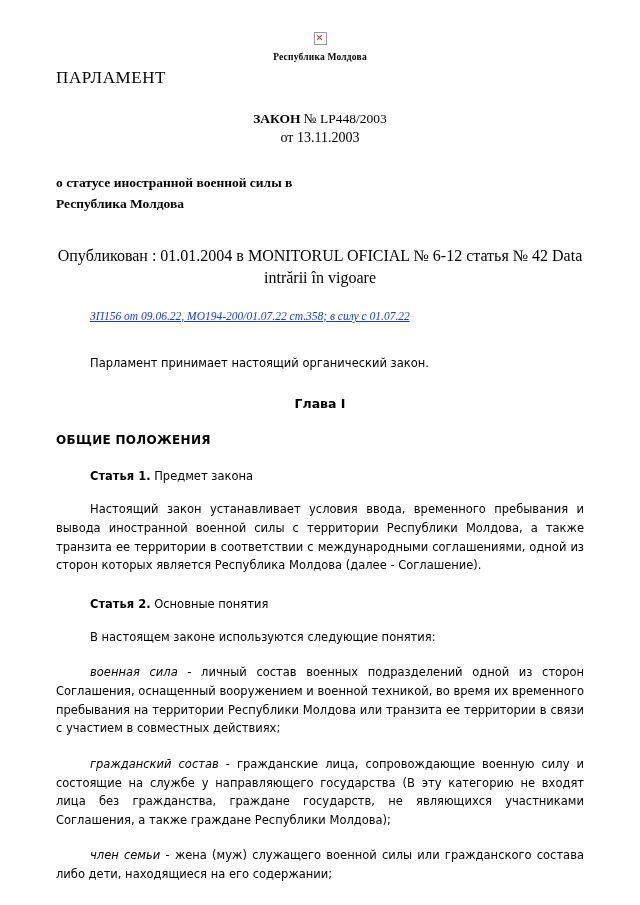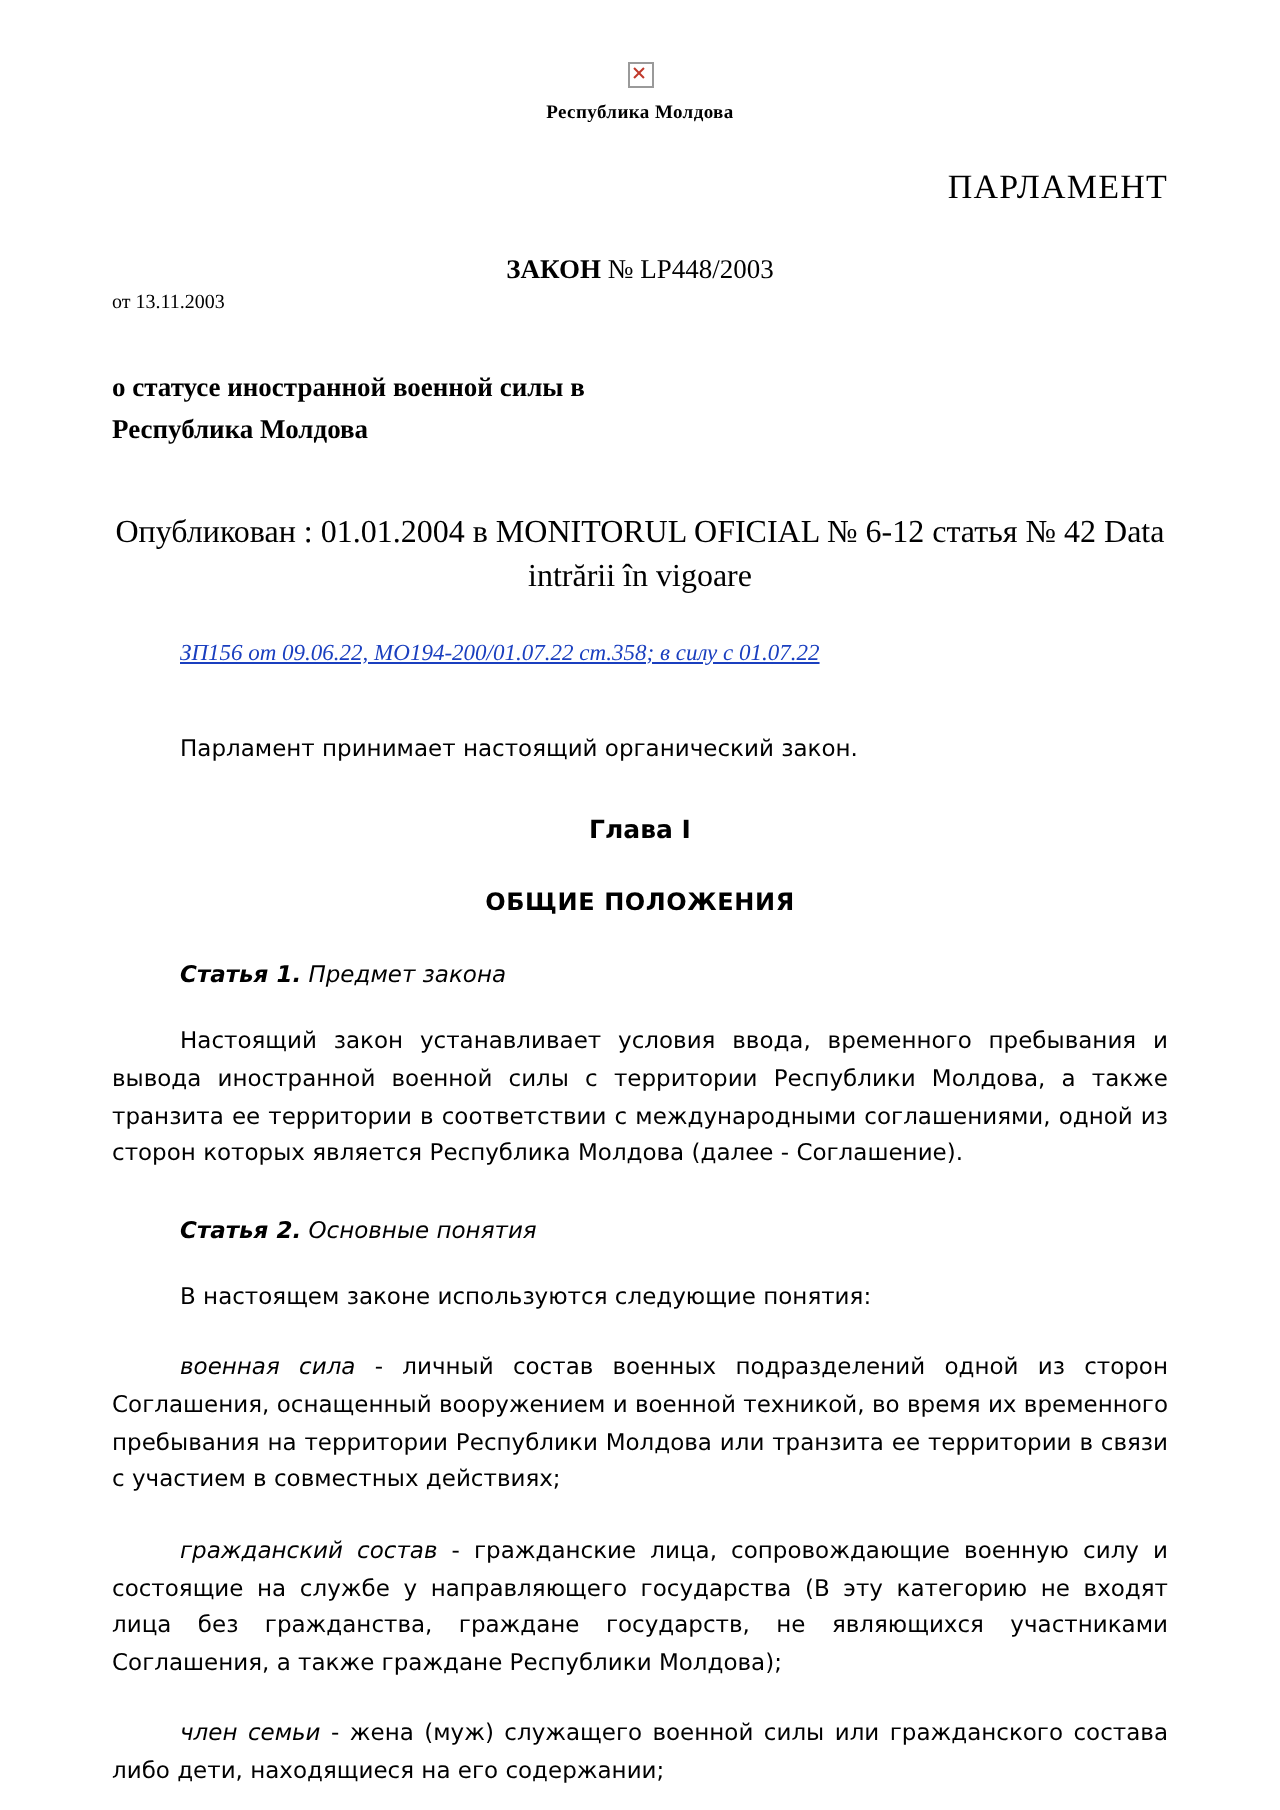--- a/index.html
+++ b/index.html
@@ -48,33 +48,34 @@
   .broken-image::after  { transform: rotate(-45deg); }
 
   .country {
     text-align: center;
     font-size: 9.5px;
     font-weight: bold;
     letter-spacing: 0.2px;
     margin: 2px 0 0 0;
   }
   .parlament {
-    text-align: right;
+    text-align: left;
     font-size: 17px;
     letter-spacing: 0.6px;
-    margin: 22px 0 0 0;
+    margin: 6px 0 0 0;
   }
   .law-line {
     text-align: center;
     font-size: 13.5px;
     margin: 23px 0 0 0;
   }
   .law-line .bold { font-weight: bold; }
   .law-date {
-    font-size: 10px;
+    text-align: center;
+    font-size: 14px;
     margin: 3px 0 0 0;
   }
   .title {
     font-size: 13.5px;
     font-weight: bold;
     line-height: 1.55;
     margin: 27px 0 0 0;
   }
   .published {
     font-size: 16px;
@@ -109,33 +110,31 @@
     text-indent: 34px;
   }
   .chapter {
     text-align: center;
     font-size: 12.5px;
     font-weight: bold;
     font-family: "DejaVu Sans", sans-serif;
     margin: 24px 0 0 0;
   }
   .section-head {
-    text-align: center;
     font-size: 12px;
     font-weight: bold;
     font-family: "DejaVu Sans", sans-serif;
     letter-spacing: 0.3px;
     margin: 22px 0 0 0;
   }
   .article {
     margin: 22px 0 0 0;
     text-indent: 34px;
     font-size: 11.5px;
     font-family: "DejaVu Sans", sans-serif;
-    font-style: italic;
   }
   .article .art-num { font-weight: bold; }
   .body-par {
     margin: 17px 0 0 0;
     text-indent: 34px;
   }
   .term { font-style: italic; }
 </style>
 </head>
 <body>

